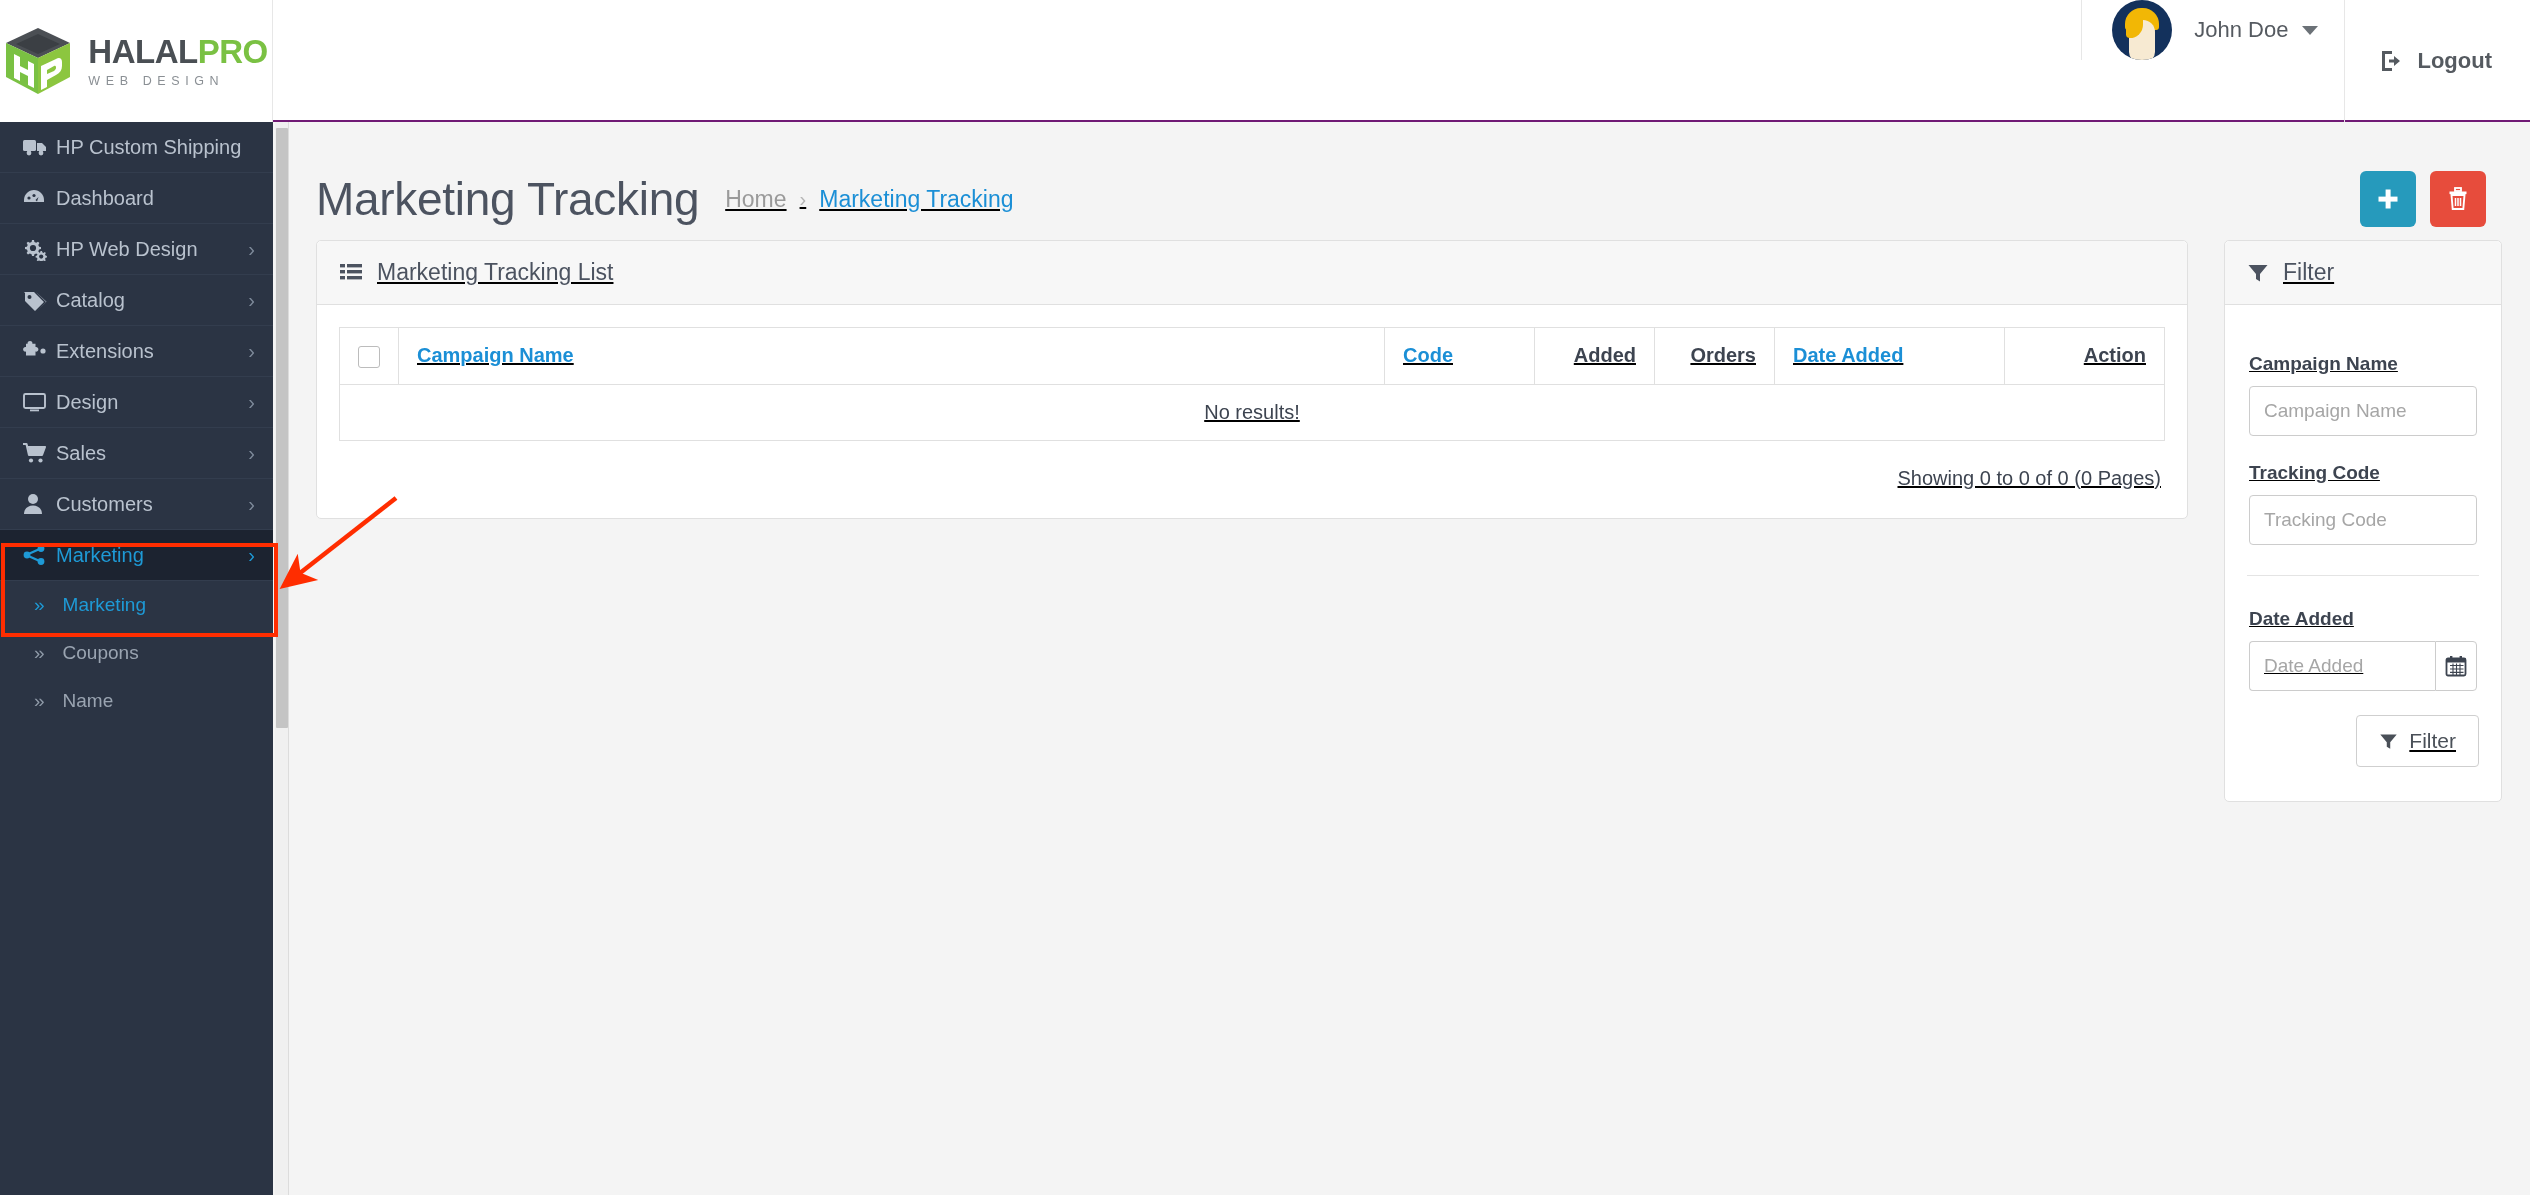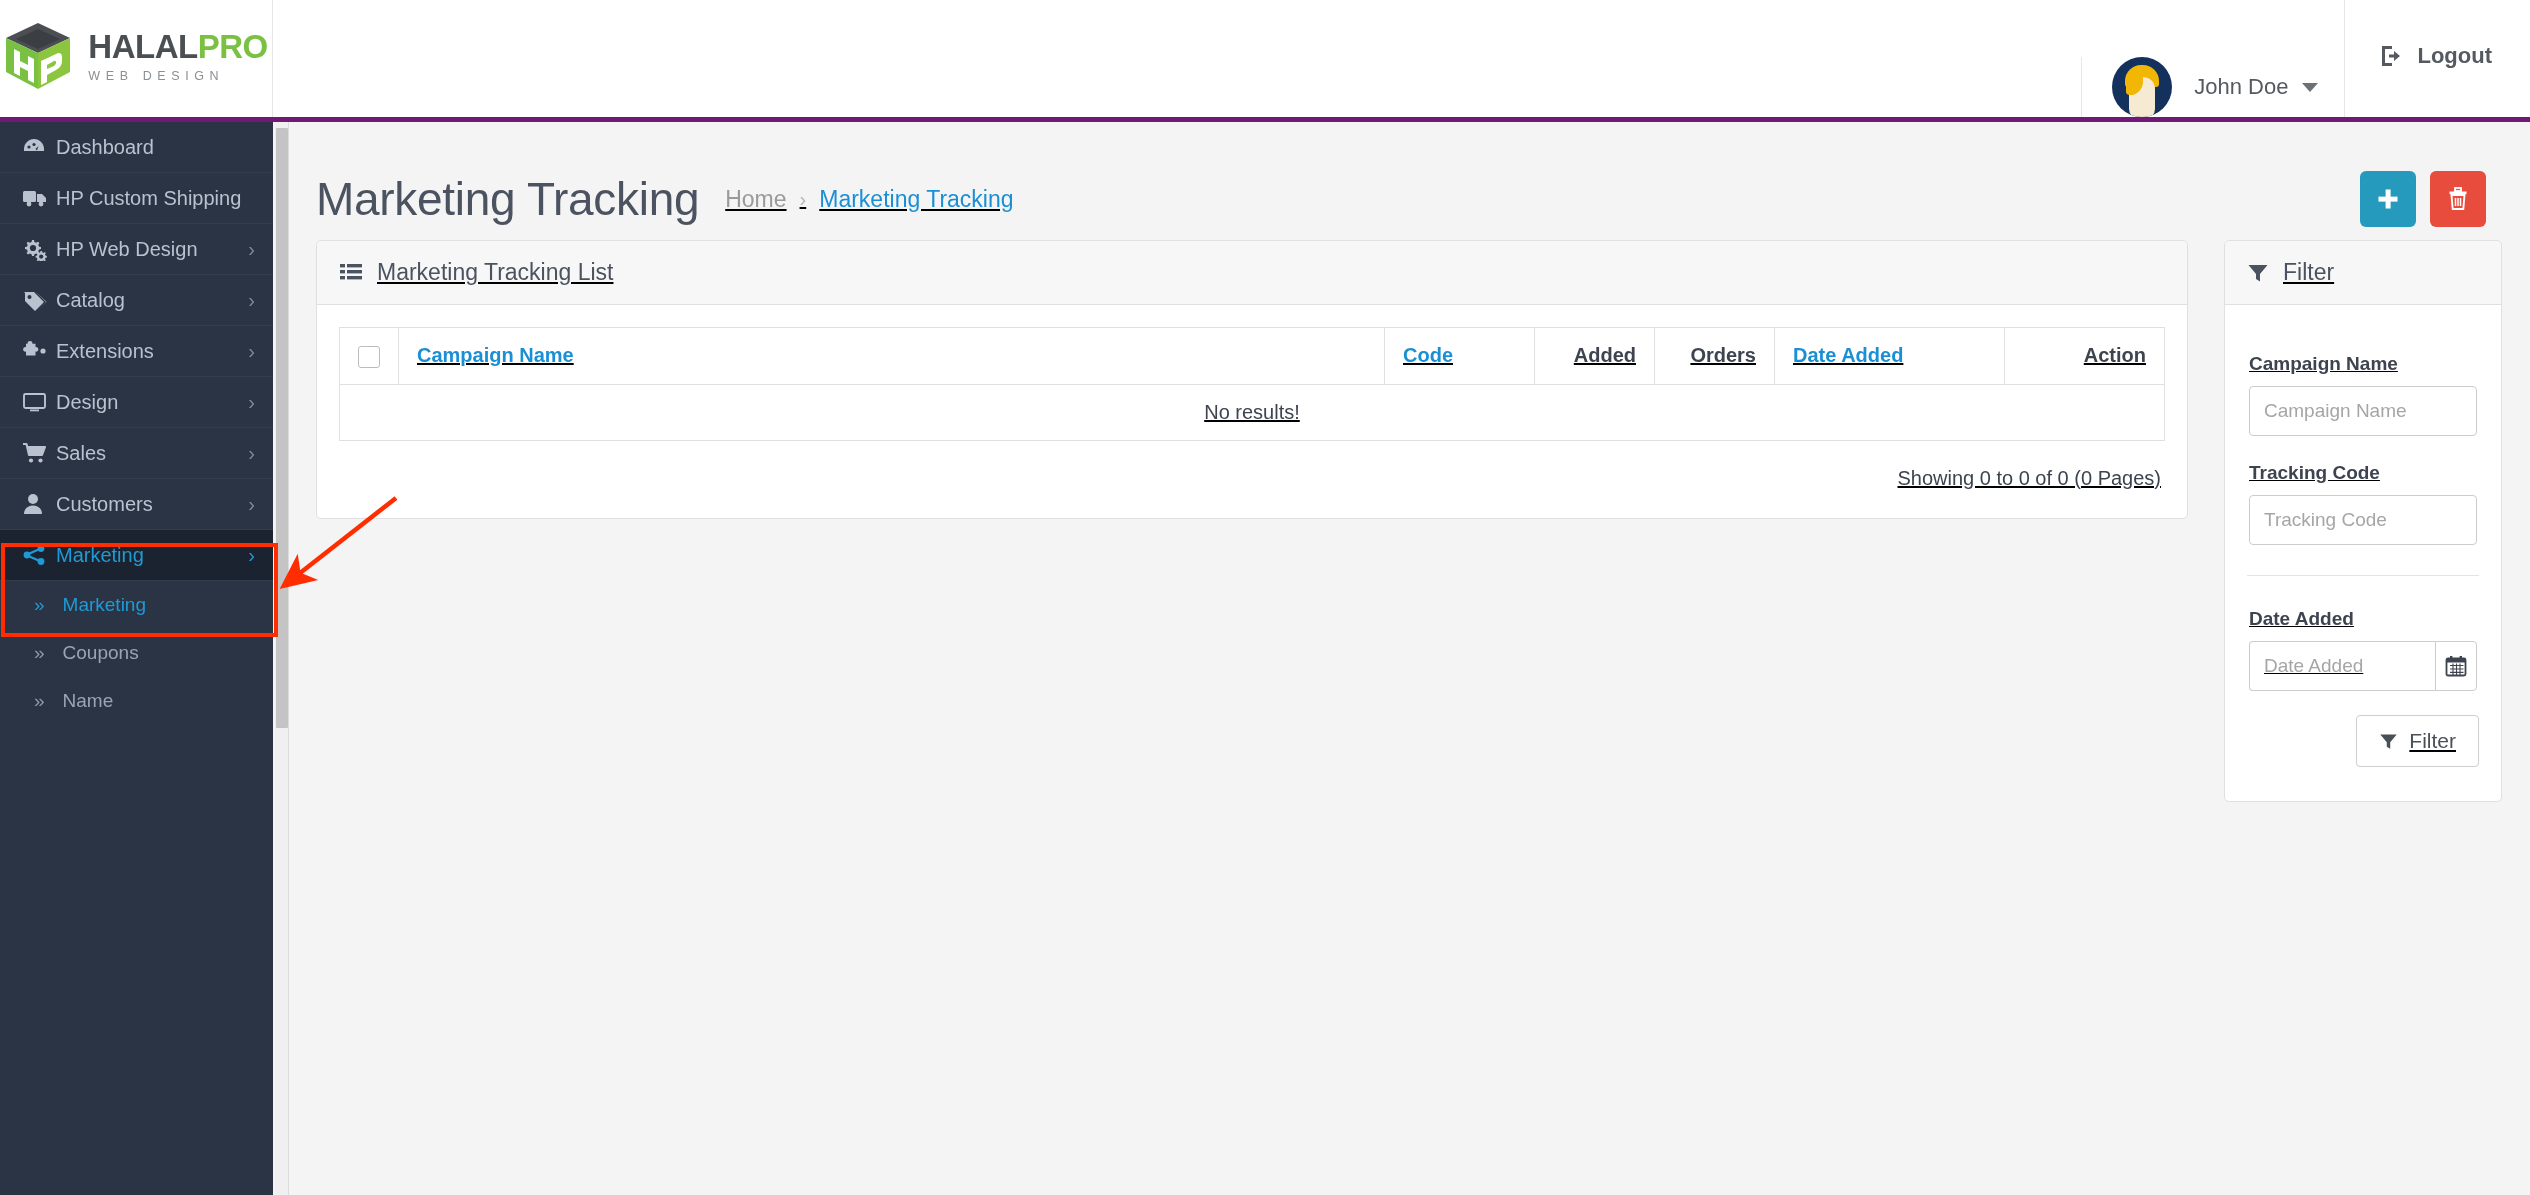--- a/index.html
+++ b/index.html
@@ -7,22 +7,22 @@
     width: 2530px; height: 1195px;
     font-family: "Liberation Sans", sans-serif;
     background: #f4f4f4;
     overflow: hidden;
   }
   .app { position: relative; width: 2530px; height: 1195px; }
 
   
   .topbar {
     position: absolute; left: 0; top: 0; width: 2530px; height: 122px;
-    background: #ffffff; border-bottom: 5px solid #701a75;
-    display: flex; align-items: flex-end;
+    background: #ffffff; border-bottom: 2px solid #701a75;
+    display: flex; align-items: flex-start;
   }
   .brand {
     width: 273px; height: 122px; background: #ffffff;
     display: flex; align-items: center; justify-content: center;
     border-right: 1px solid #e7e7e7;
   }
   .brand-inner { display: flex; align-items: center; gap: 16px; }
   .logo-cube { width: 68px; height: 70px; position: relative; }
   .topbar-spacer { flex: 1; }
   .logo-words { display: flex; flex-direction: column; line-height: 1; }
@@ -252,41 +252,41 @@
         <path d="M15,8 L21,13 L15,18 L15,14.5 L10,14.5 L10,11.5 L15,11.5 Z" fill="#555a60"></path>
       </svg>
       <span class="logout-text">Logout</span>
     </div>
   </div>
 
   <div class="sidebar">
 
     <div class="nav-item">
       <span class="ni-icon">
+        <svg width="26" height="22" viewBox="0 0 26 22">
+            <rect x="1" y="4" width="13" height="11" rx="1.5" fill="#b9c2ce"></rect>
+            <path d="M15,7 L20,7 L24,11 L24,15 L15,15 Z" fill="#b9c2ce"></path>
+            <circle cx="7" cy="17" r="2.4" fill="#b9c2ce"></circle>
+            <circle cx="19" cy="17" r="2.4" fill="#b9c2ce"></circle>
+          </svg>
+      </span>
+      <span class="ni-label">HP Custom Shipping</span>
+      <span class="ni-arrow"></span>
+    </div>
+
+    <div class="nav-item">
+      <span class="ni-icon">
         <svg width="24" height="24" viewBox="0 0 24 24">
             <path d="M12,4 C6.5,4 2,8.5 2,14 L2,16 L22,16 L22,14 C22,8.5 17.5,4 12,4 Z" fill="#b9c2ce"></path>
             <circle cx="7" cy="12" r="1.6" fill="#2b3444"></circle>
             <circle cx="12" cy="9.5" r="1.6" fill="#2b3444"></circle>
             <path d="M16.5,11 L13.5,14 L15,15.5 Z" fill="#2b3444"></path>
           </svg>
       </span>
       <span class="ni-label">Dashboard</span>
-      <span class="ni-arrow"></span>
-    </div>
-
-    <div class="nav-item">
-      <span class="ni-icon">
-        <svg width="26" height="22" viewBox="0 0 26 22">
-            <rect x="1" y="4" width="13" height="11" rx="1.5" fill="#b9c2ce"></rect>
-            <path d="M15,7 L20,7 L24,11 L24,15 L15,15 Z" fill="#b9c2ce"></path>
-            <circle cx="7" cy="17" r="2.4" fill="#b9c2ce"></circle>
-            <circle cx="19" cy="17" r="2.4" fill="#b9c2ce"></circle>
-          </svg>
-      </span>
-      <span class="ni-label">HP Custom Shipping</span>
       <span class="ni-arrow"></span>
     </div>
 
     <div class="nav-item">
       <span class="ni-icon">
         <svg width="26" height="24" viewBox="0 0 26 24">
           <path d="M10,3 L12,3 L12.4,5 L14.2,5.8 L16,4.7 L17.4,6.1 L16.3,7.9 L17.1,9.7 L19,10.1 L19,12.1 L17.1,12.5 L16.3,14.3 L17.4,16.1 L16,17.5 L14.2,16.4 L12.4,17.2 L12,19 L10,19 L9.6,17.2 L7.8,16.4 L6,17.5 L4.6,16.1 L5.7,14.3 L4.9,12.5 L3,12.1 L3,10.1 L4.9,9.7 L5.7,7.9 L4.6,6.1 L6,4.7 L7.8,5.8 L9.6,5 Z" fill="#b9c2ce"></path>
           <circle cx="11" cy="11" r="3.1" fill="#2b3444"></circle>
           <path d="M18.5,14 L20,14 L20.3,15.3 L21.5,15.9 L22.8,15.1 L23.8,16.1 L23,17.4 L23.6,18.6 L24.9,18.9 L24.9,20.4 L23.6,20.7 L23,21.9 L23.8,23.2 L22.8,24.2 L21.5,23.4 L20.3,24 L20,25.3 L18.5,25.3 L18.2,24 L17,23.4 L15.7,24.2 L14.7,23.2 L15.5,21.9 L14.9,20.7 L13.6,20.4 L13.6,18.9 L14.9,18.6 L15.5,17.4 L14.7,16.1 L15.7,15.1 L17,15.9 L18.2,15.3 Z" fill="#b9c2ce"></path>
           <circle cx="19.2" cy="19.6" r="2.1" fill="#2b3444"></circle>

